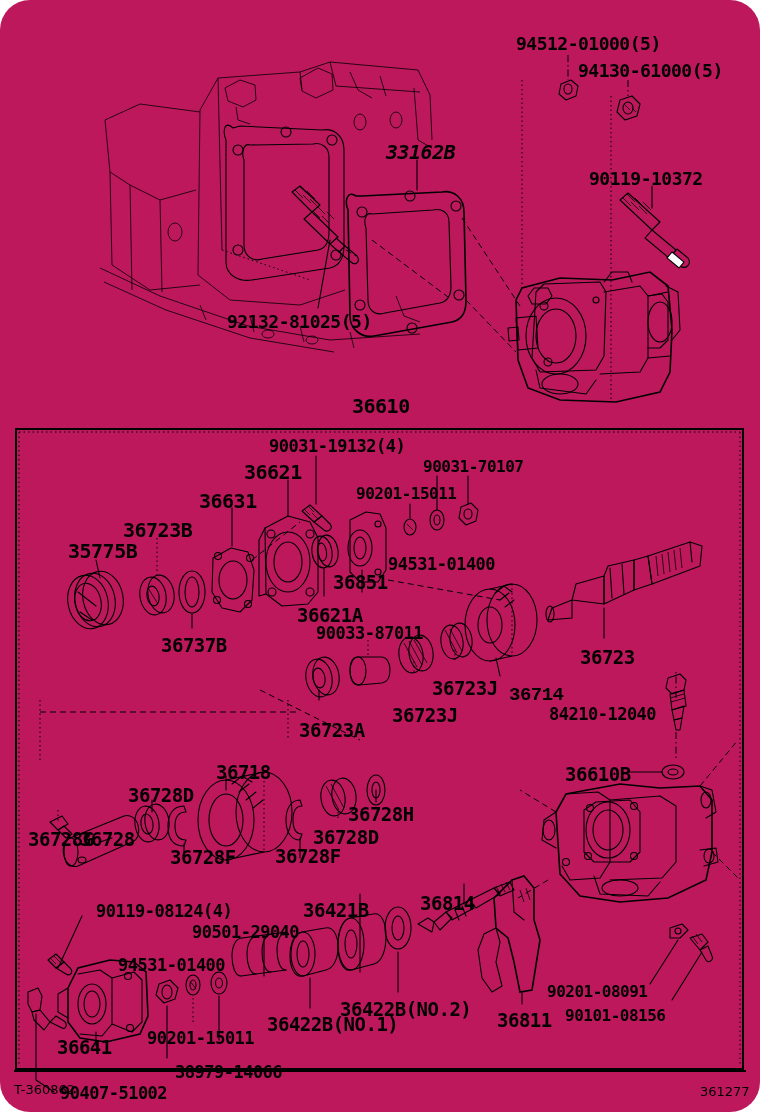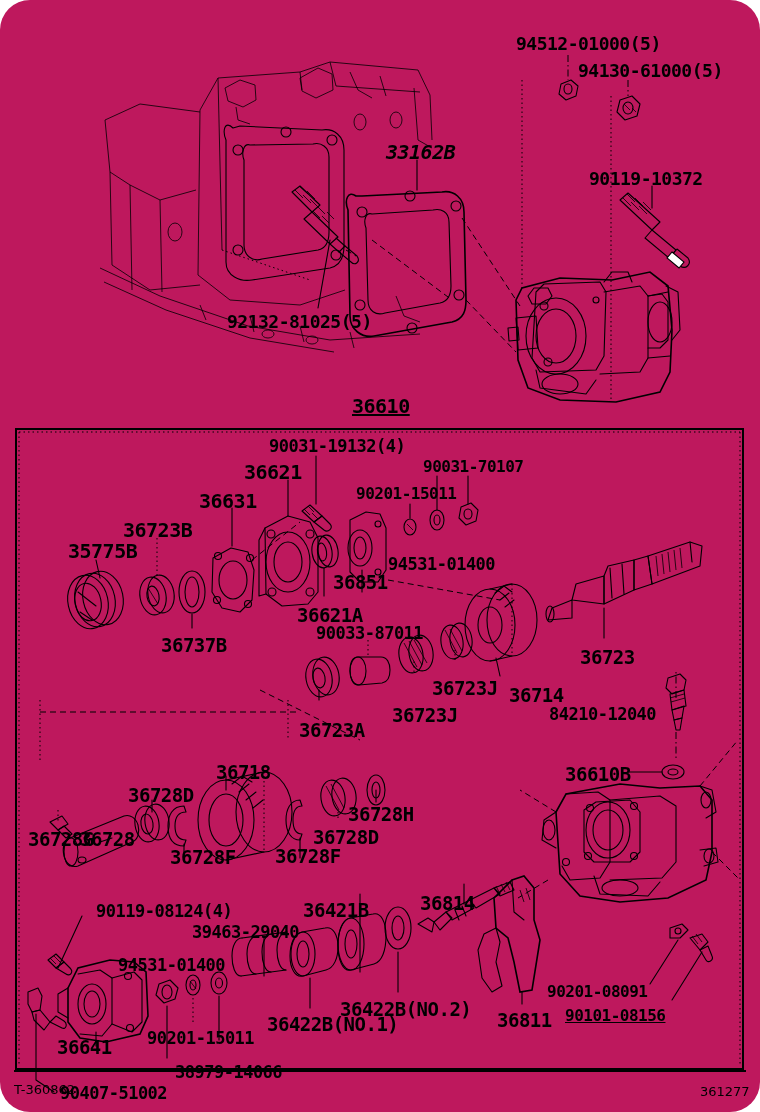--- a/index.html
+++ b/index.html
@@ -509,58 +509,58 @@
   </svg>
 
   <div id="lowerpanel"></div>
   <div id="footrule"></div>
 
   <div class="lbl s18" style="left:516px;top:35px;">94512-01000(5)</div>
   <div class="lbl s18" style="left:578px;top:62px;">94130-61000(5)</div>
   <div class="lbl s20" style="left:386px;top:142px;font-style:italic;">33162B</div>
   <div class="lbl s18" style="left:589px;top:170px;">90119-10372</div>
   <div class="lbl s18" style="left:227px;top:313px;">92132-81025(5)</div>
-  <div class="lbl s20" style="left:352px;top:396px;text-decoration:underline;">36610</div>
+  <div class="lbl s20" style="left:352px;top:396px;">36610</div>
 
   <div class="lbl s17" style="left:269px;top:438px;">90031-19132(4)</div>
   <div class="lbl s20" style="left:244px;top:462px;">36621</div>
   <div class="lbl s16" style="left:423px;top:459px;">90031-70107</div>
   <div class="lbl s20" style="left:199px;top:491px;">36631</div>
   <div class="lbl s16" style="left:356px;top:486px;">90201-15011</div>
   <div class="lbl s20" style="left:123px;top:520px;">36723B</div>
   <div class="lbl s20" style="left:68px;top:541px;">35775B</div>
   <div class="lbl s17" style="left:388px;top:556px;">94531-01400</div>
   <div class="lbl s19" style="left:333px;top:573px;">36851</div>
   <div class="lbl s19" style="left:297px;top:606px;">36621A</div>
   <div class="lbl s19" style="left:161px;top:636px;">36737B</div>
   <div class="lbl s17" style="left:316px;top:625px;">90033-87011</div>
   <div class="lbl s19" style="left:580px;top:648px;">36723</div>
   <div class="lbl s19" style="left:432px;top:679px;">36723J</div>
-  <div class="lbl s19" style="left:509px;top:686px;">36714</div>
+  <div class="lbl s19" style="left:509px;top:686px;font-family:Liberation Mono, monospace;">36714</div>
   <div class="lbl s19" style="left:392px;top:706px;">36723J</div>
   <div class="lbl s17" style="left:549px;top:706px;">84210-12040</div>
   <div class="lbl s19" style="left:299px;top:721px;">36723A</div>
   <div class="lbl s19" style="left:565px;top:765px;">36610B</div>
   <div class="lbl s19" style="left:199px;top:763px;margin-left:17px;">36718</div>
   <div class="lbl s19" style="left:128px;top:786px;">36728D</div>
   <div class="lbl s19" style="left:28px;top:798px;margin-top:32px;">36728G</div>
   <div class="lbl s19" style="left:80px;top:830px;">36728</div>
   <div class="lbl s19" style="left:348px;top:805px;">36728H</div>
   <div class="lbl s19" style="left:313px;top:828px;">36728D</div>
   <div class="lbl s19" style="left:170px;top:848px;">36728F</div>
   <div class="lbl s19" style="left:275px;top:847px;">36728F</div>
   <div class="lbl s17" style="left:96px;top:903px;">90119-08124(4)</div>
   <div class="lbl s19" style="left:303px;top:901px;">36421B</div>
   <div class="lbl s19" style="left:420px;top:894px;">36814</div>
-  <div class="lbl s17" style="left:192px;top:924px;">39463-29040</div>
+  <div class="lbl s17" style="left:192px;top:924px;">90501-29040</div>
   <div class="lbl s17" style="left:118px;top:957px;">94531-01400</div>
   <div class="lbl s16" style="left:547px;top:984px;">90201-08091</div>
   <div class="lbl s19" style="left:340px;top:1000px;">36422B(NO.2)</div>
   <div class="lbl s19" style="left:497px;top:1011px;">36811</div>
-  <div class="lbl s16" style="left:565px;top:1008px;text-decoration:underline;">90101-08156</div>
+  <div class="lbl s16" style="left:565px;top:1008px;">90101-08156</div>
   <div class="lbl s19" style="left:267px;top:1015px;text-align:right;">36422B(NO.1)</div>
   <div class="lbl s17" style="left:147px;top:1030px;">90201-15011</div>
   <div class="lbl s19" style="left:57px;top:1038px;">36641</div>
   <div class="lbl s17" style="left:175px;top:1064px;">38979-14066</div>
   <div class="lbl s17" style="left:60px;top:1085px;">90407-51002</div>
 
   <div class="foot" style="left:14px;top:1082px;">T-360862</div>
   <div class="foot" style="left:700px;top:1084px;">361277</div>
 
 </div>

